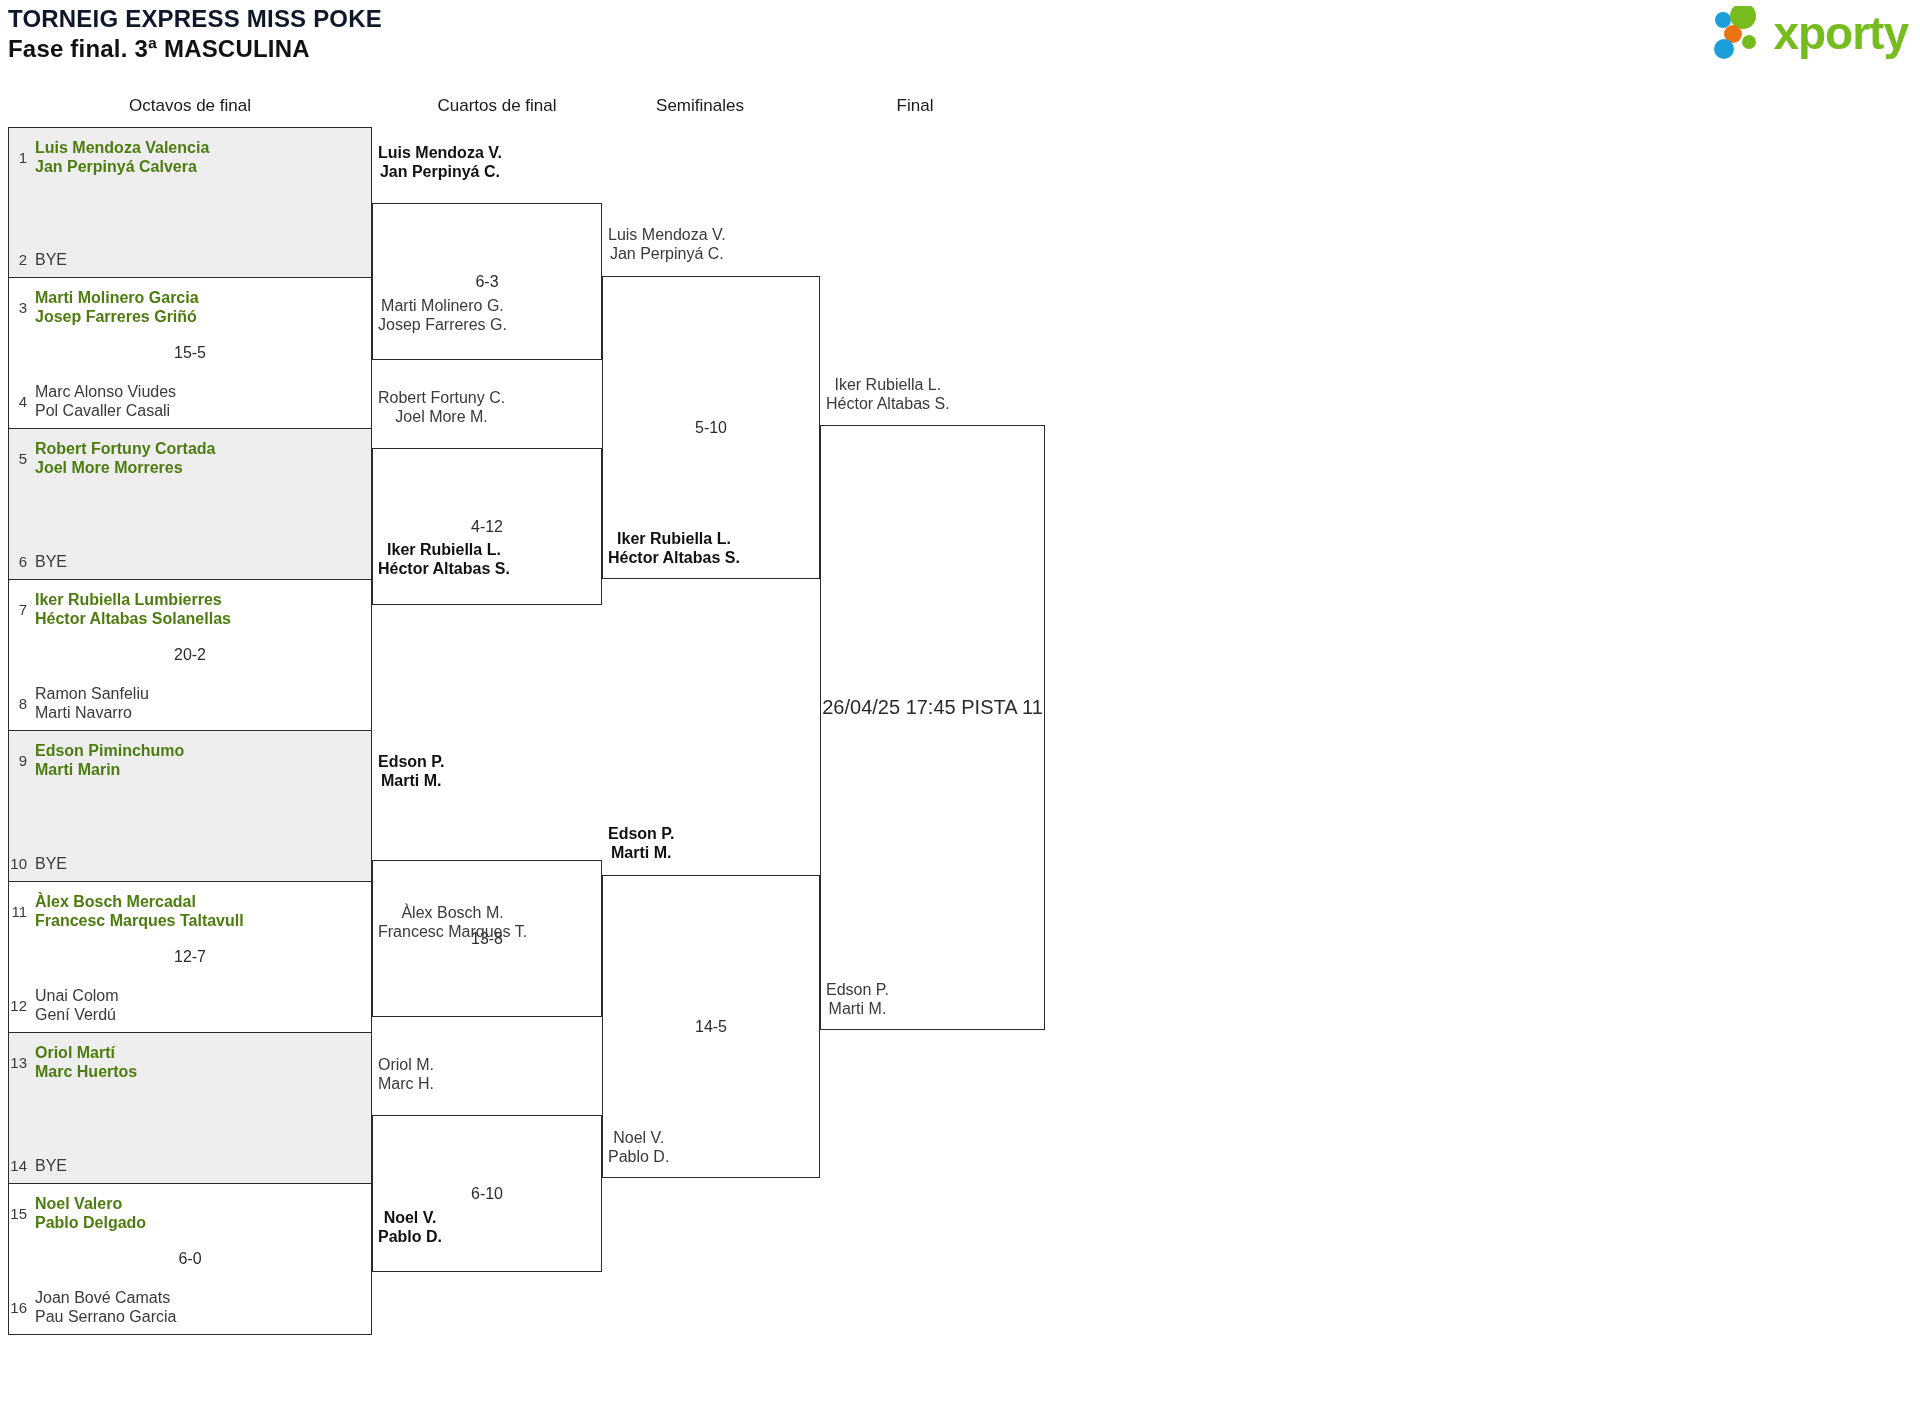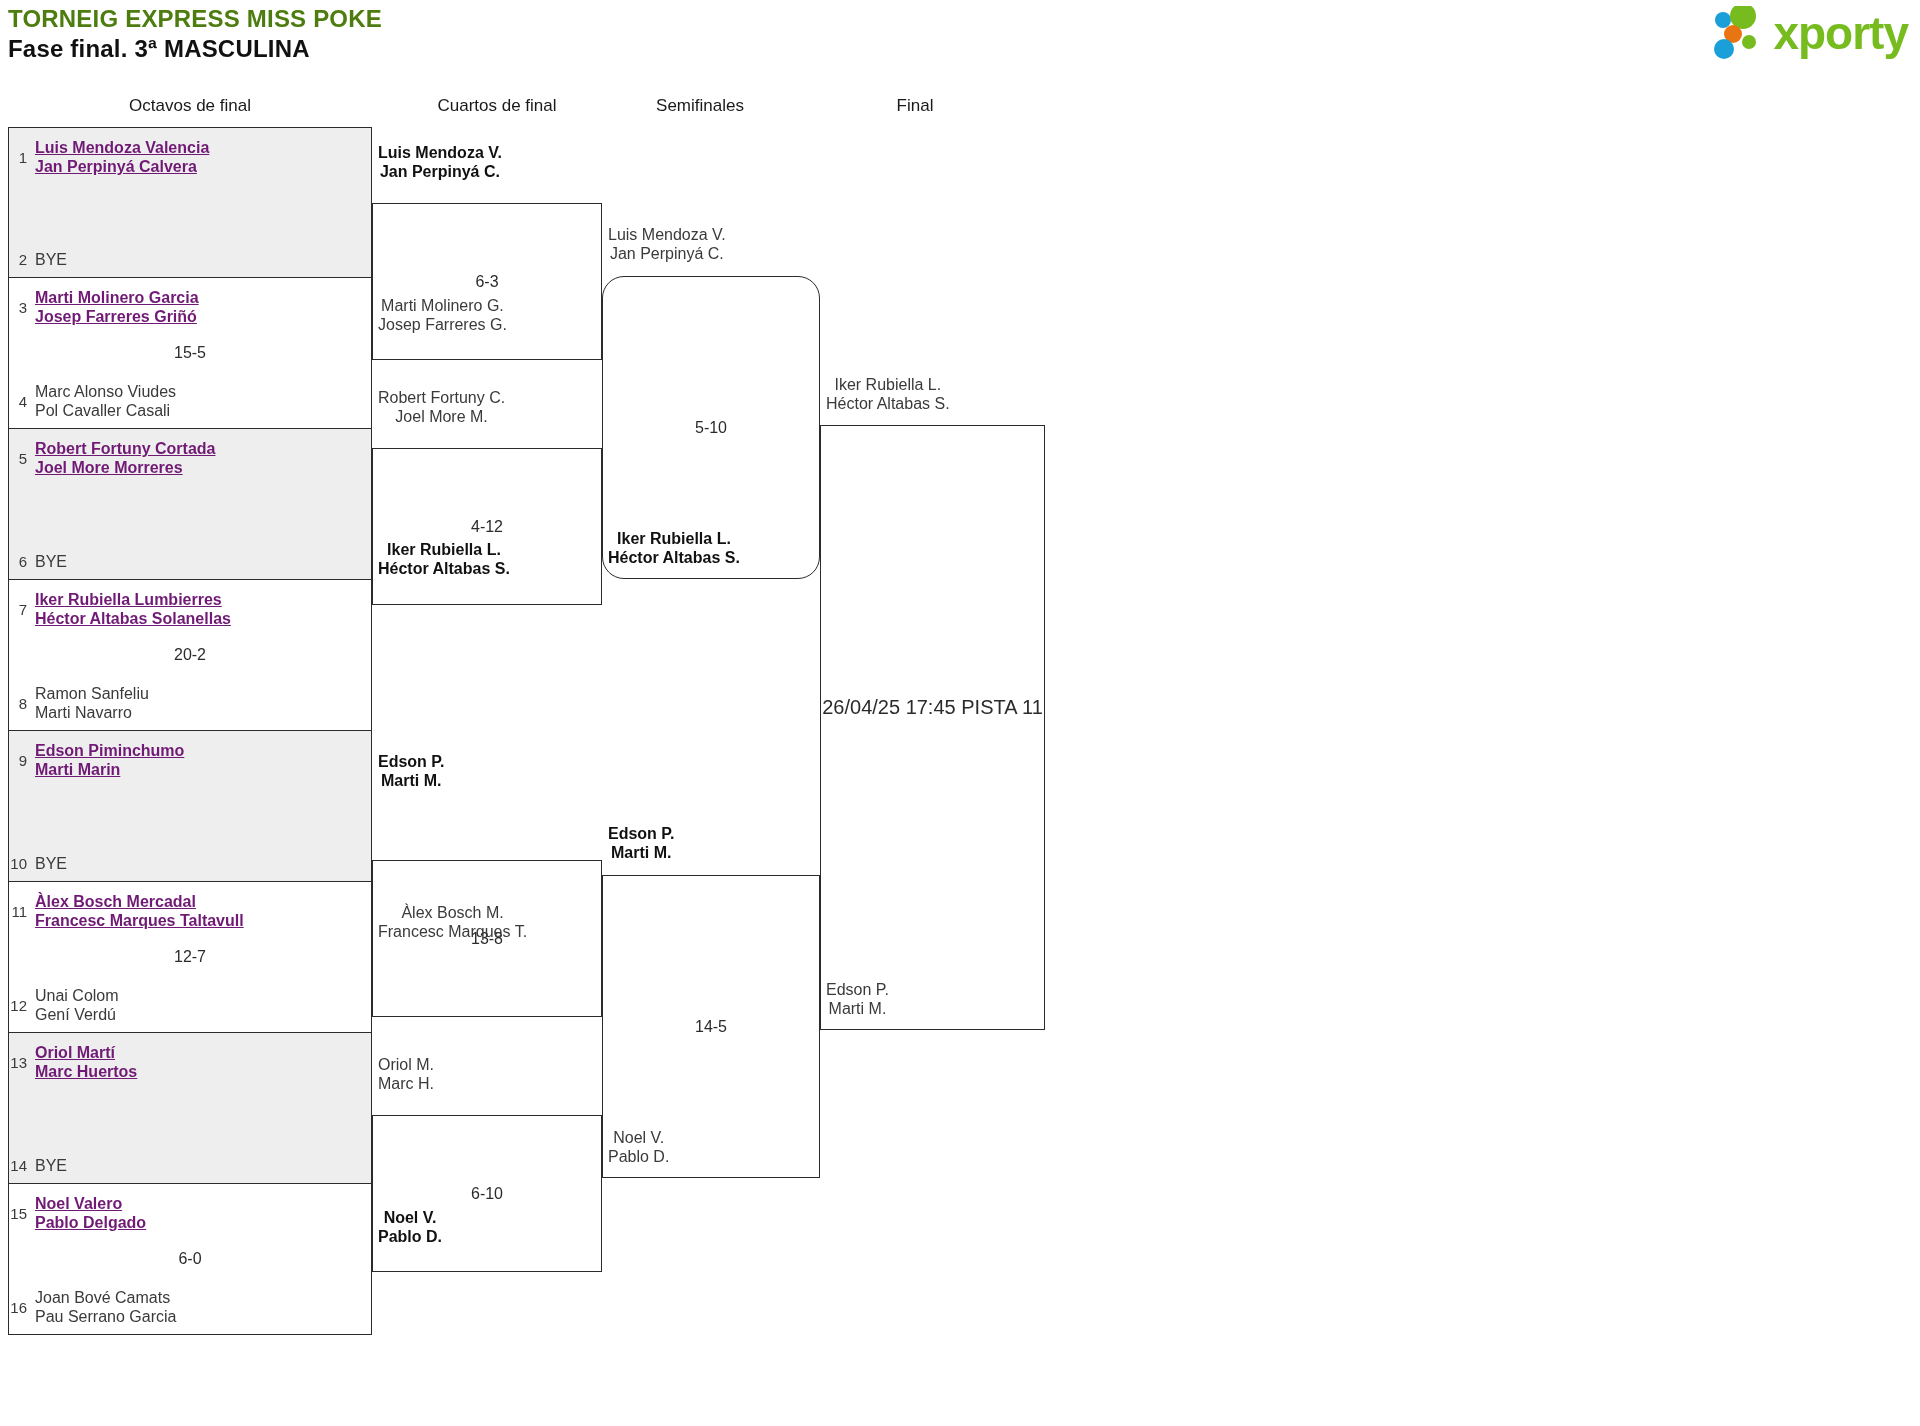--- a/index.html
+++ b/index.html
@@ -7,21 +7,21 @@
     width: 1920px; height: 1426px;
     background: #ffffff;
     font-family: "Liberation Sans", sans-serif;
     color: #1a1a1a;
     overflow: hidden;
   }
   #stage { position: relative; width: 1920px; height: 1426px; }
 
   
   .title-block { position: absolute; left: 8px; top: 4px; }
-  .title-l1 { font-size: 24px; font-weight: 700; letter-spacing: .2px; line-height: 30px; color: #4d7c0f; }
+  .title-l1 { font-size: 24px; font-weight: 700; letter-spacing: .2px; line-height: 30px; color: #0f172a; }
   .title-l2 { font-size: 24px; font-weight: 700; letter-spacing: .2px; line-height: 30px; color: #111; }
 
   .logo { position: absolute; right: 12px; top: 6px; display: flex; align-items: center; gap: 4px; }
   .logo-dots { width: 56px; height: 54px; position: relative; }
   .logo-word { font-size: 46px; font-weight: 700; color: #77bc1f; letter-spacing: -1px; line-height: 46px; }
 
   
   .round-head {
     position: absolute; top: 96px;
     font-size: 17px; font-weight: 400; color: #1a1a1a;
@@ -39,21 +39,21 @@
   .r1-pair.first { border-top: 1.5px solid #2b2b2b; }
   .r1-pair.shaded { background: #eeeeee; }
   .r1-slot { position: absolute; left: 0; width: 100%; display: flex; }
   .r1-slot.top { top: 10px; }
   .r1-slot.bot { bottom: 8px; }
   .seed {
     width: 26px; min-width: 26px; text-align: right; padding-right: 8px;
     font-size: 15px; color: #3a3a3a; line-height: 19px; align-self: center;
   }
   .names { font-size: 16px; line-height: 19px; color: #3a3a3a; }
-  .names.win { color: #701a75; font-weight: 700; text-decoration: underline; }
+  .names.win { color: #4d7c0f; font-weight: 700; }
   .names.bye { align-self: center; font-size: 16px; color: #3a3a3a; }
   .r1-score {
     position: absolute; left: 0; right: 0; top: 50%;
     transform: translateY(-50%);
     text-align: center; font-size: 16px; color: #2b2b2b;
   }
 
   
   .cbox {
     position: absolute;
@@ -285,21 +285,21 @@
   </div>
   <div class="entry win" style="left:378px; top:1208px;">
     <span>Noel V.</span>
     <span class="l2">Pablo D.</span>
   </div>
 
   <div class="entry" style="left:608px; top:225px;">
     <span>Luis Mendoza V.</span>
     <span class="l2">Jan Perpinyá C.</span>
   </div>
-  <div class="cbox" style="left:602px; top:276px; width:218px; height:303px;border-radius:22px;">
+  <div class="cbox" style="left:602px; top:276px; width:218px; height:303px;">
     <div class="cscore">5-10</div>
   </div>
   <div class="entry win" style="left:608px; top:529px;">
     <span>Iker Rubiella L.</span>
     <span class="l2">Héctor Altabas S.</span>
   </div>
 
   <div class="entry win" style="left:608px; top:824px;">
     <span>Edson P.</span>
     <span class="l2">Marti M.</span>

